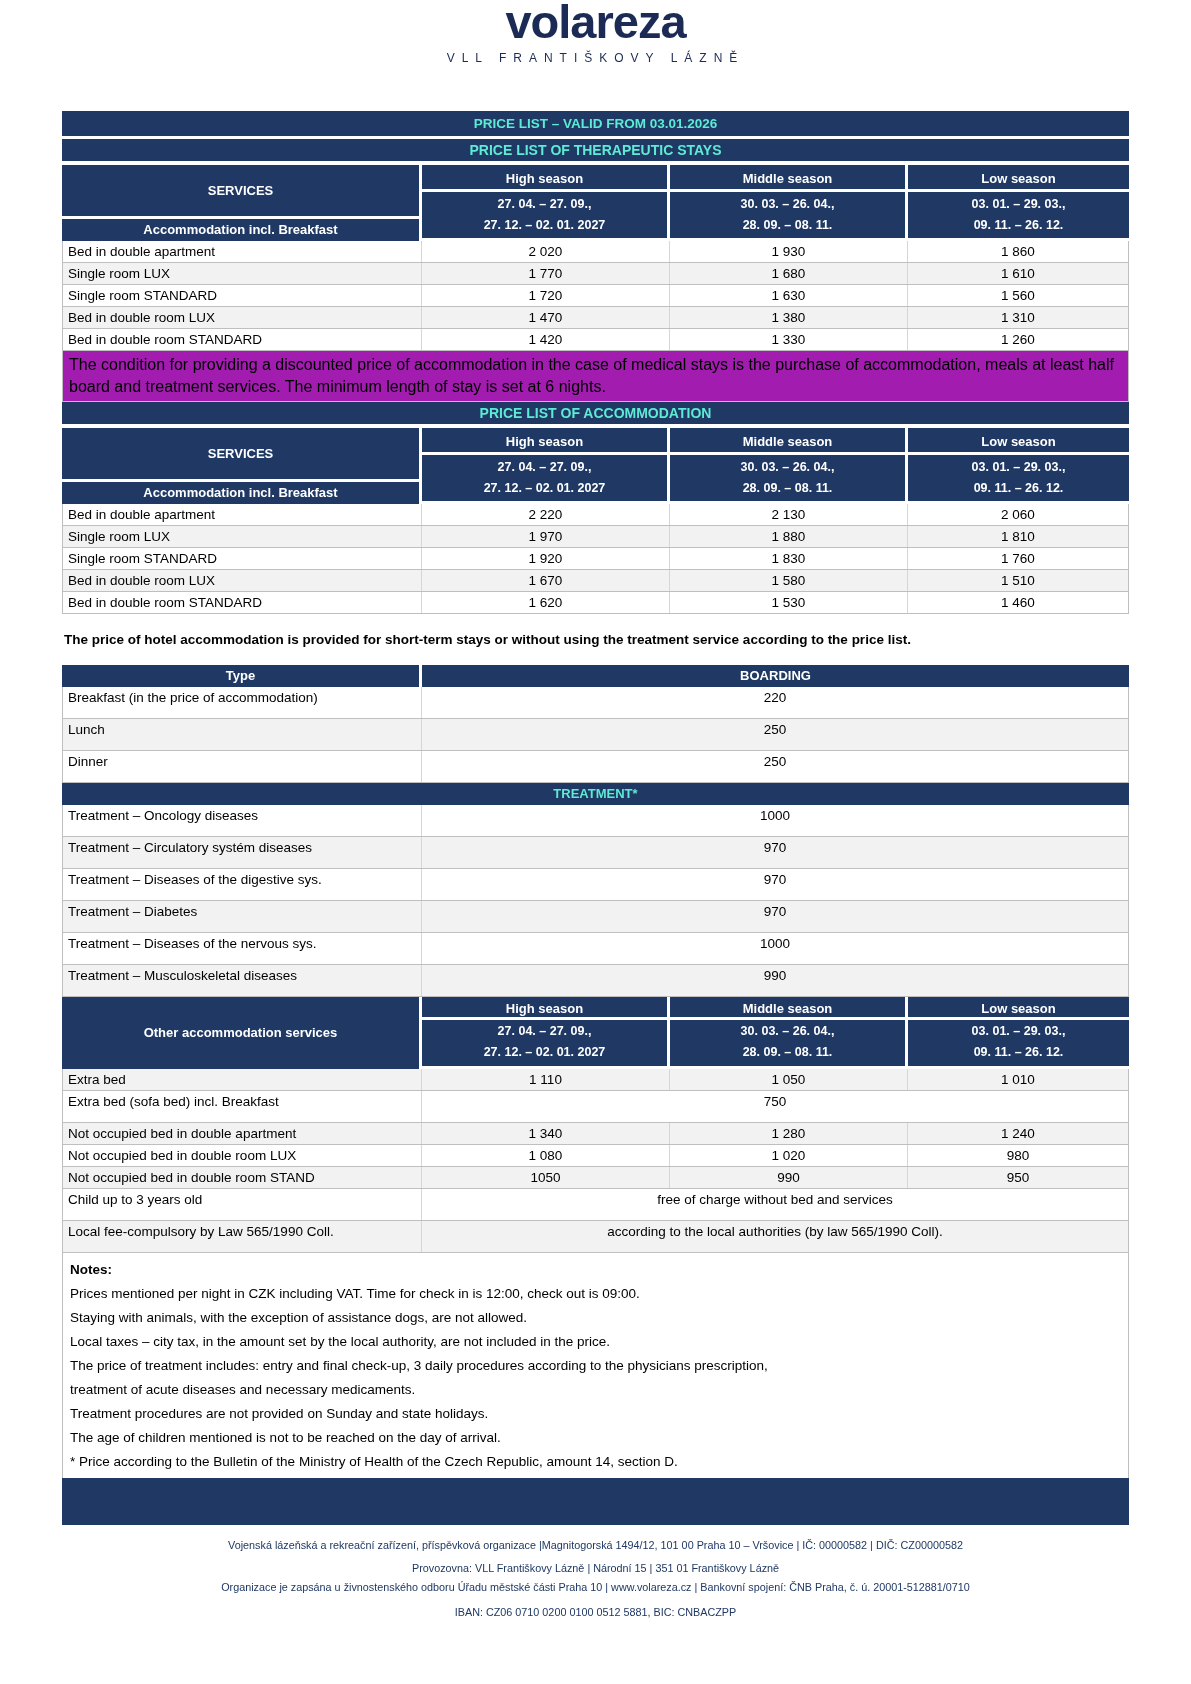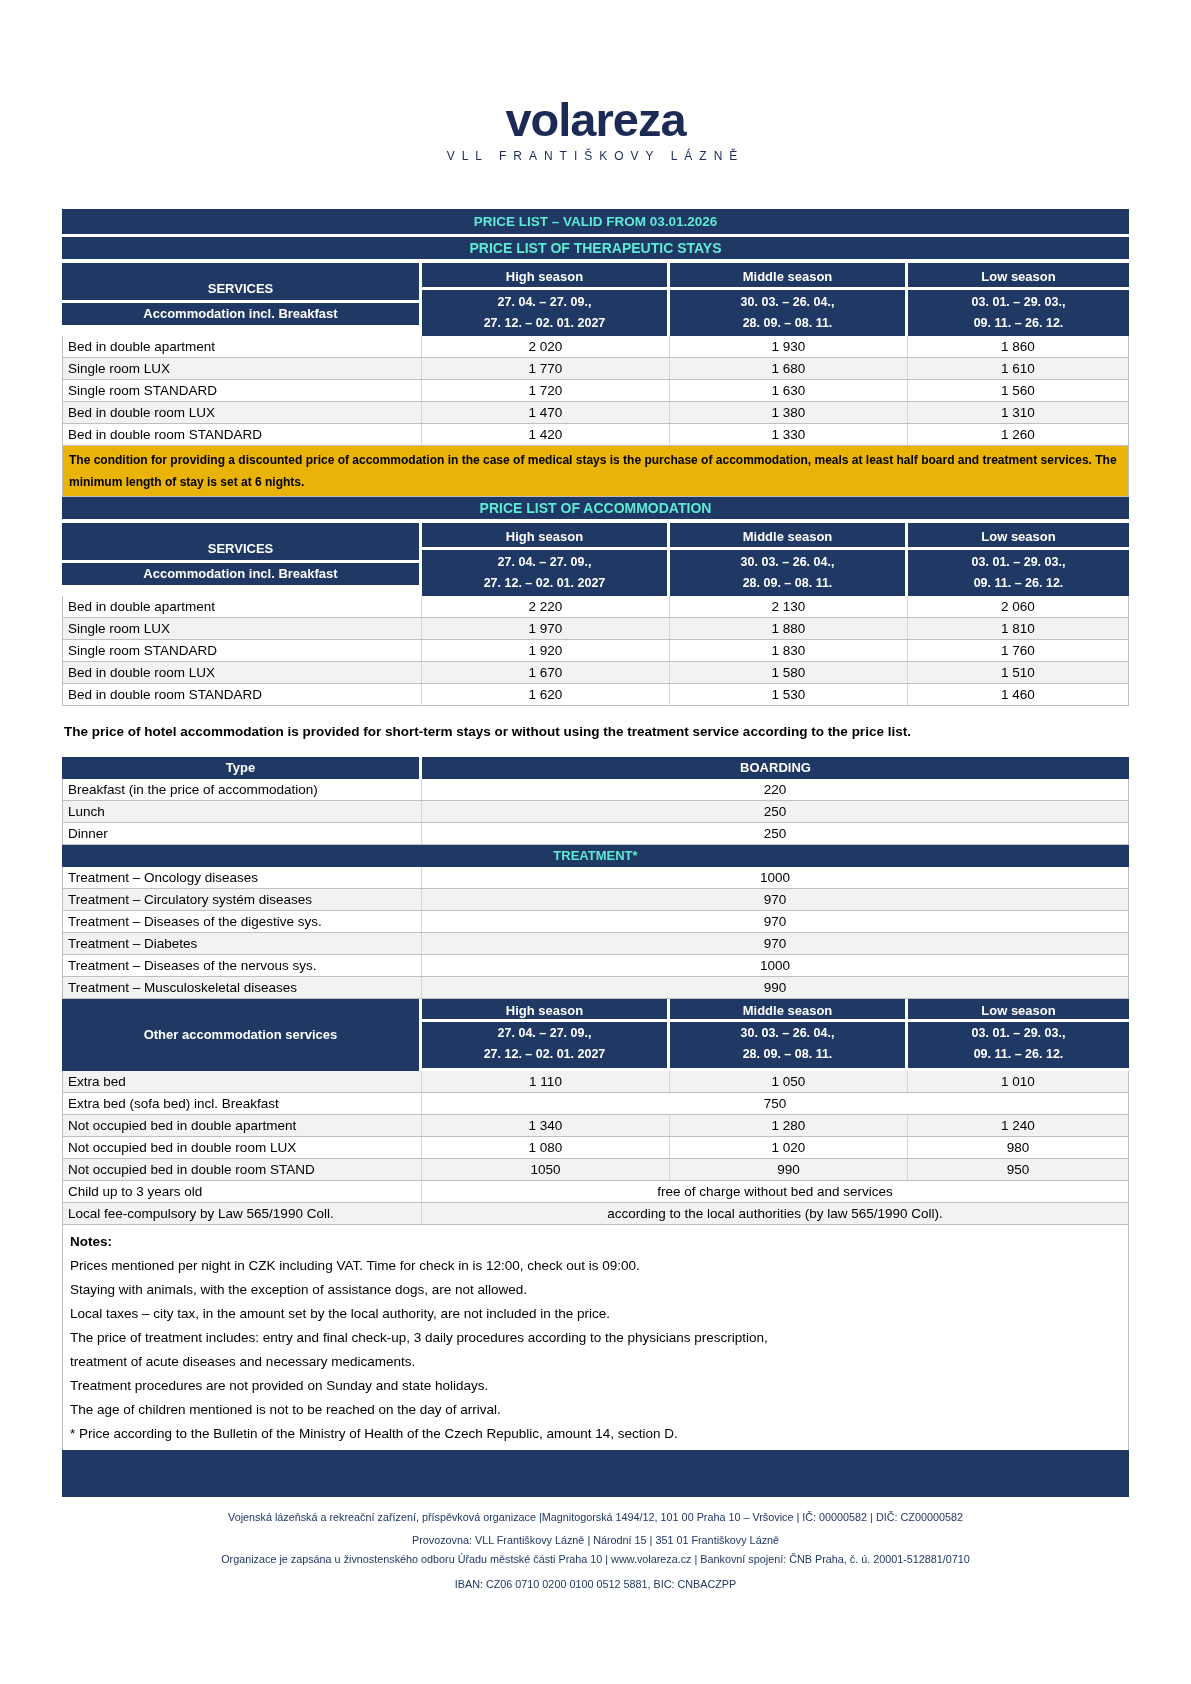--- a/index.html
+++ b/index.html
@@ -7,62 +7,62 @@
     --logo:#1C2B55;
     --stripe:#F2F2F2;
     --border:#BFBFBF;
   }
   *{box-sizing:border-box;margin:0;padding:0;}
   html,body{background:#fff;}
   body{
     width:1191px;height:1684px;overflow:hidden;position:relative;
     font-family:"Liberation Sans",sans-serif;color:#000;
   }
-  .logo{margin-top:98px;text-align:center;}
+  .logo{text-align:center;}
   .logo .brand{
     font-size:47px;font-weight:800;letter-spacing:-1px;color:var(--logo);
     line-height:44px;
   }
   .logo .brand-sub{
     margin-top:7px;font-size:12px;letter-spacing:7px;color:var(--logo);font-weight:400;text-align:center;
   }
   .content{width:1067px;margin:46px auto 0 auto;}
   .bar{
     background:var(--navy);color:#5eead4;font-weight:bold;text-align:center;
   }
   .main-bar{height:25px;line-height:25px;font-size:13.5px;margin-bottom:3px;}
   .sub-bar{height:22px;line-height:22px;font-size:14px;margin-bottom:4px;}
   
   .shead{display:grid;grid-template-columns:360px 248px 238px 221px;}
   .shead>div:not(:last-child){border-right:3px solid #fff;}
   .cell-navy{background:var(--navy);color:#fff;font-weight:bold;text-align:center;}
-  .shead .services{height:40px;line-height:51px;font-size:13px;border-bottom:3px solid #fff;}
+  .shead .services{height:54px;line-height:51px;font-size:13px;border-bottom:3px solid #fff;}
   .shead .subrow{height:22px;line-height:22px;font-size:13px;}
   .shead .sname{height:27px;line-height:27px;font-size:13px;border-bottom:3px solid #fff;}
   .shead .dates{height:46px;font-size:12.5px;padding-top:2px;}
   .shead .dates div{line-height:21px;}
   .oshead{display:grid;grid-template-columns:360px 248px 238px 221px;}
   .oshead>div:not(:last-child){border-right:3px solid #fff;}
   .oshead .oslabel{height:72px;line-height:72px;font-size:13px;}
   .oshead .sname{height:23px;line-height:23px;font-size:13px;border-bottom:3px solid #fff;}
   .oshead .dates{height:46px;font-size:12.5px;padding-top:1px;}
   .oshead .dates div{line-height:21px;}
   
   .tbody{border-left:1px solid var(--border);border-right:1px solid var(--border);}
   .prow{display:grid;grid-template-columns:359px 248px 238px 220px;border-bottom:1px solid var(--border);height:22px;}
-  .prow2{display:grid;grid-template-columns:359px 706px;border-bottom:1px solid var(--border);height:22px;}
+  .prow2{display:grid;grid-template-columns:359px 706px;border-bottom:1px solid var(--border);height:32px;}
   .prow>div,.prow2>div{line-height:21px;font-size:13.5px;overflow:hidden;white-space:nowrap;}
   .prow>div:not(:last-child),.prow2>div:not(:last-child){border-right:1px solid #D6D6D6;}
   .cl{text-align:left;padding-left:5px;}
   .cv{text-align:center;}
   .zebra-even .prow:nth-child(even),.zebra-even .prow2:nth-child(even){background:var(--stripe);}
   .zebra-odd .prow:nth-child(odd),.zebra-odd .prow2:nth-child(odd){background:var(--stripe);}
   .note-box{
-    border:solid var(--border);border-width:0 1px 1px 1px;background:#eab308;
-    font-weight:bold;font-size:12px;line-height:22px;padding:3px 6px;
+    border:solid var(--border);border-width:0 1px 1px 1px;background:#a21caf;
+    font-weight:normal;font-size:16px;line-height:22px;padding:3px 6px;
   }
   .free-note{font-weight:bold;font-size:13.5px;line-height:22px;margin:15px 2px 14px 2px;}
   .two-bar{display:grid;grid-template-columns:360px 707px;}
   .two-bar>div:first-child{border-right:3px solid #fff;}
   .two-bar>div{height:22px;line-height:22px;font-size:13px;}
   .treat-bar{height:22px;line-height:22px;font-size:13px;}
   .notes-box{
     border-left:1px solid var(--border);border-right:1px solid var(--border);
     padding:5px 7px 4px 7px;font-size:13.5px;
   }

